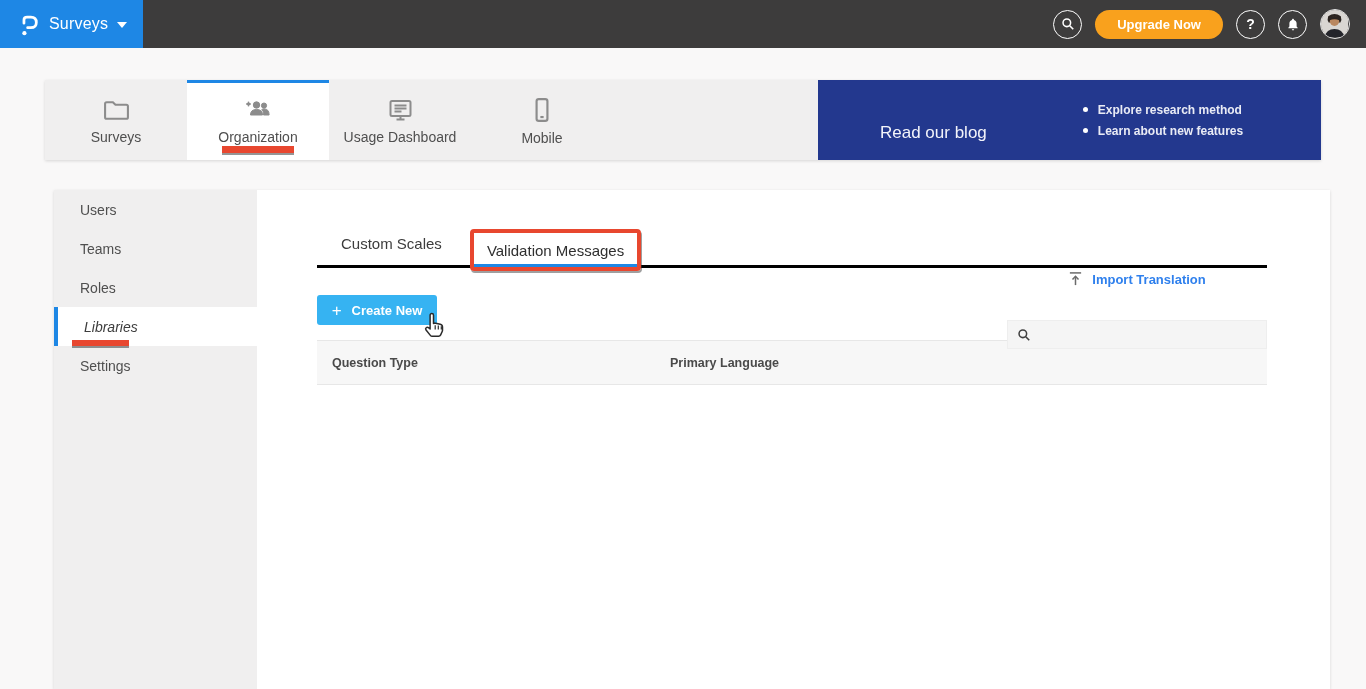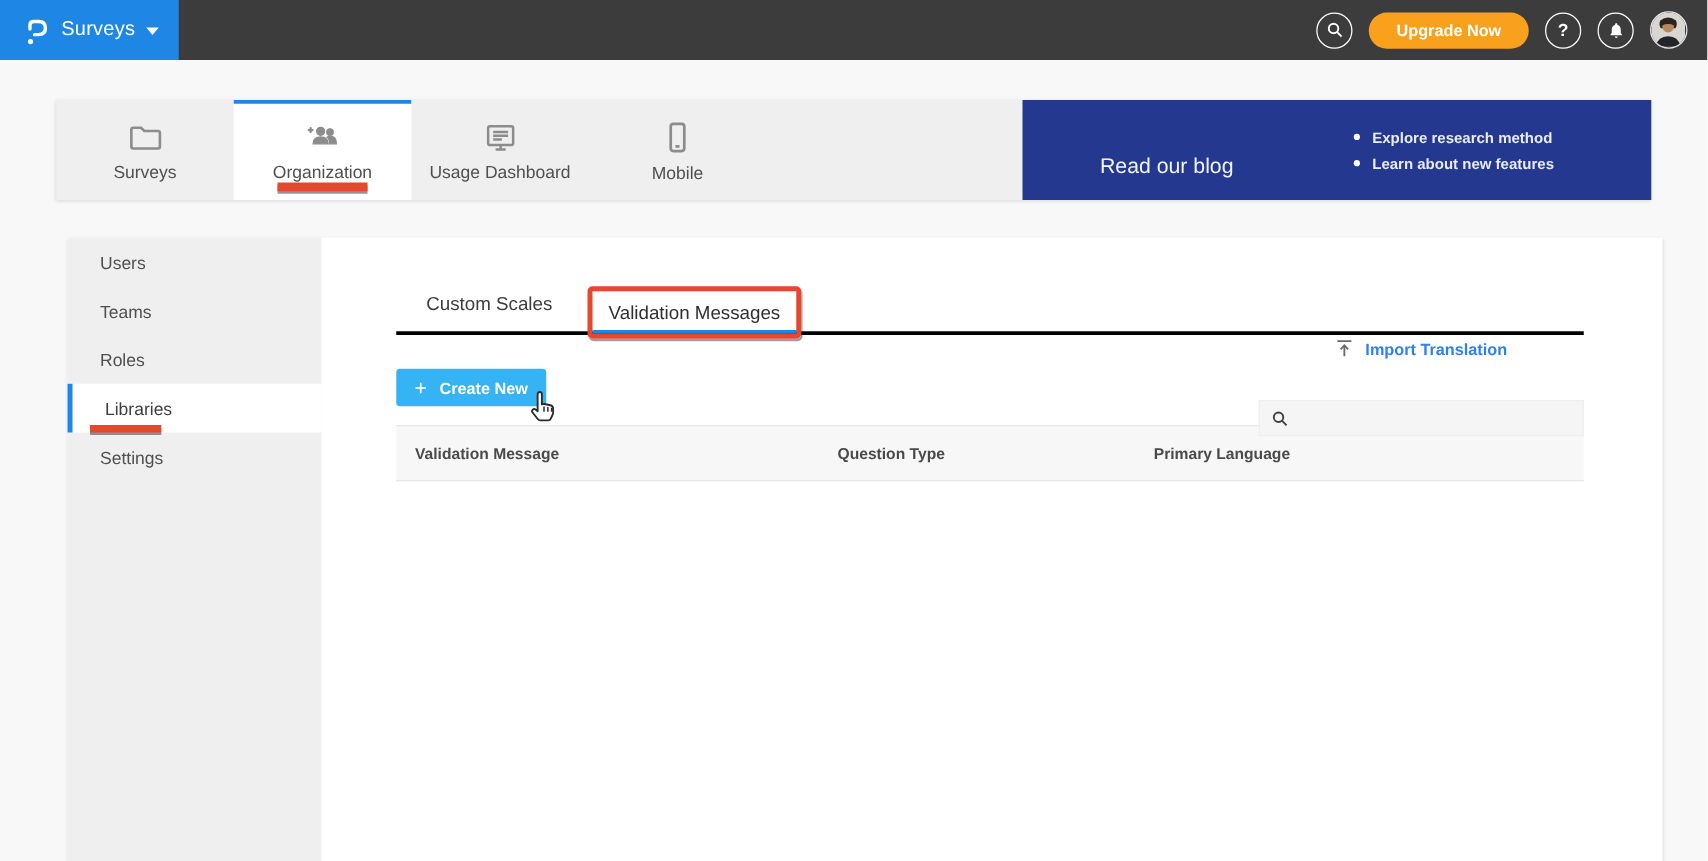--- a/index.html
+++ b/index.html
@@ -40,21 +40,21 @@
   .blog-panel{width:503px;height:80px;background:var(--navy);display:flex;align-items:center;cursor:pointer;}
   .blog-title{color:#f3f4fa;font-size:17px;margin-left:62px;white-space:nowrap;margin-top:25px;}
   .blog-bullets{list-style:none;margin-left:96px;display:flex;flex-direction:column;gap:7px;}
   .blog-bullets li{color:#e9ebf5;font-size:12px;font-weight:600;display:flex;align-items:center;gap:10px;white-space:nowrap;}
   .blog-bullets li::before{content:"";width:5px;height:5px;border-radius:50%;background:#fff;flex:none;}
 
   
   .main-card{position:absolute;left:54px;top:190px;width:1276px;height:499px;background:#fff;box-shadow:0 1px 3px rgba(0,0,0,.14);display:flex;}
   .sidebar{width:203px;background:var(--panel-gray);flex:none;}
   .side-item{height:39px;display:flex;align-items:center;padding-left:26px;font-size:14px;color:#4f4f4f;cursor:pointer;position:relative;}
-  .side-item.active{background:#fff;border-left:4px solid var(--blue);color:#3d3d3d;}
+  .side-item.active{background:#fff;border-left:4px solid var(--blue);color:#3d3d3d;font-style:italic;}
   .side-item .annot-underline{left:14px;bottom:0;width:57px;height:6px;}
 
   .content{flex:1;position:relative;}
   .content-inner{position:relative;margin:0 63px 0 60px;height:100%;}
 
   .tabs-row{height:78px;border-bottom:3px solid #000000;display:flex;align-items:flex-end;padding-left:8px;}
   .ctab{font-size:15px;color:#3c3c3c;cursor:pointer;white-space:nowrap;}
   .ctab.plain{padding:0 16px 13px 16px;}
   .tab-annotation-box{border:4px solid var(--red);border-radius:4px;box-shadow:1px 2px 0 rgba(64,64,64,.5);margin-left:12px;margin-bottom:-6px;background:transparent;}
   .ctab.active{padding:9px 13px 5px 13px;border-bottom:3px solid var(--blue);color:#2f2f2f;}
@@ -210,21 +210,20 @@
             <svg width="14" height="14" viewBox="0 0 24 24" fill="none" stroke="#3f3f3f" stroke-width="2.6">
               <circle cx="10" cy="10" r="6.5"></circle>
                 <line x1="15" y1="15" x2="21" y2="21"></line>
             </svg>
             <input type="text" placeholder="" style="">
           </div>
         </div>
       </div>
 
       <div class="table-header">
-        <div class="th-cell">Validation Message</div>
         <div class="th-cell">Question Type</div>
         <div class="th-cell">Primary Language</div>
       </div>
 
       <div class="hand-cursor">
         <svg width="23" height="26" viewBox="0 0 23 26">
           <path d="M8.8 1.6c.95 0 1.7.75 1.7 1.7v8.2l1.1-.25c.35-.08.72-.09 1.07-.02l4.6 1c1.3.27 2.23 1.43 2.23 2.76v3.1c0 .5-.1.98-.3 1.43l-1.55 3.4c-.38.84-1.22 1.38-2.14 1.38H9.2c-.72 0-1.4-.33-1.85-.9l-4.3-5.4c-.55-.69-.48-1.68.16-2.28.62-.6 1.6-.64 2.27-.1l1.62 1.3V3.3c0-.95.75-1.7 1.7-1.7z" fill="#fff" stroke="#2b2b2b" stroke-width="1.5" stroke-linejoin="round"></path>
           <path d="M12.2 13.2v4.2 M15.3 13.6v3.8 M18.3 14.2v3.2" stroke="#2b2b2b" stroke-width="1.2" fill="none"></path>
         </svg>
       </div>

